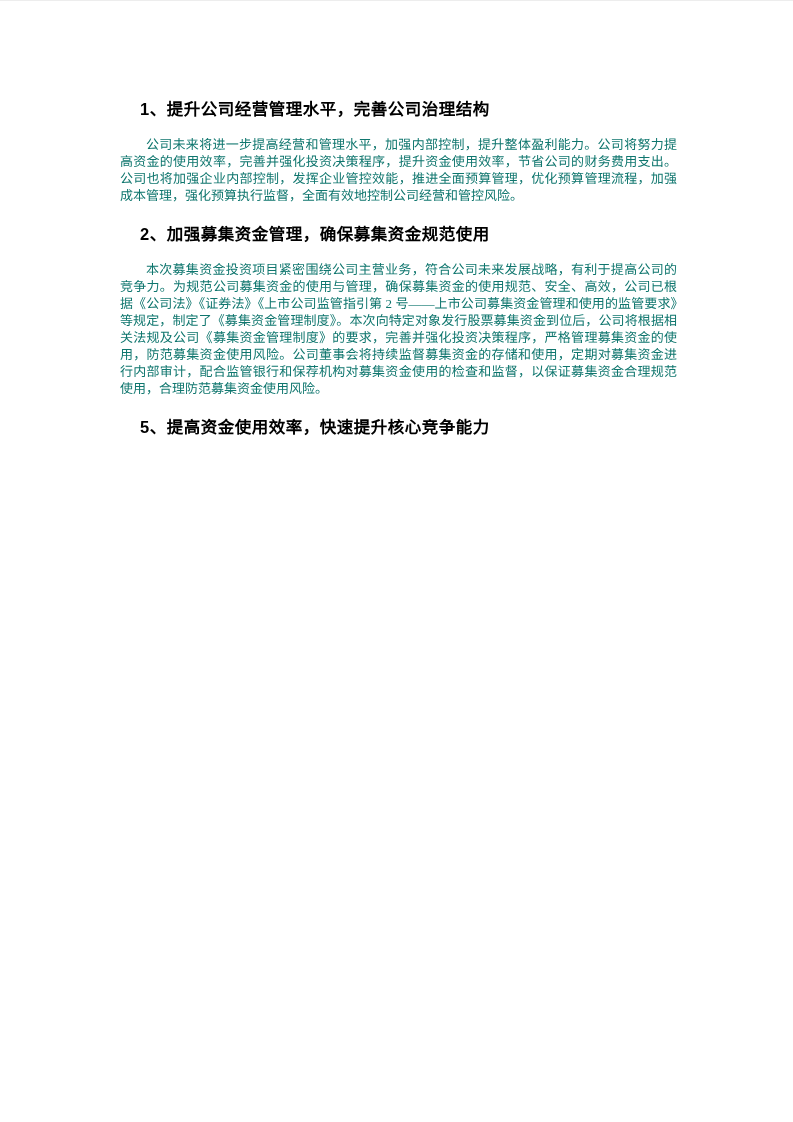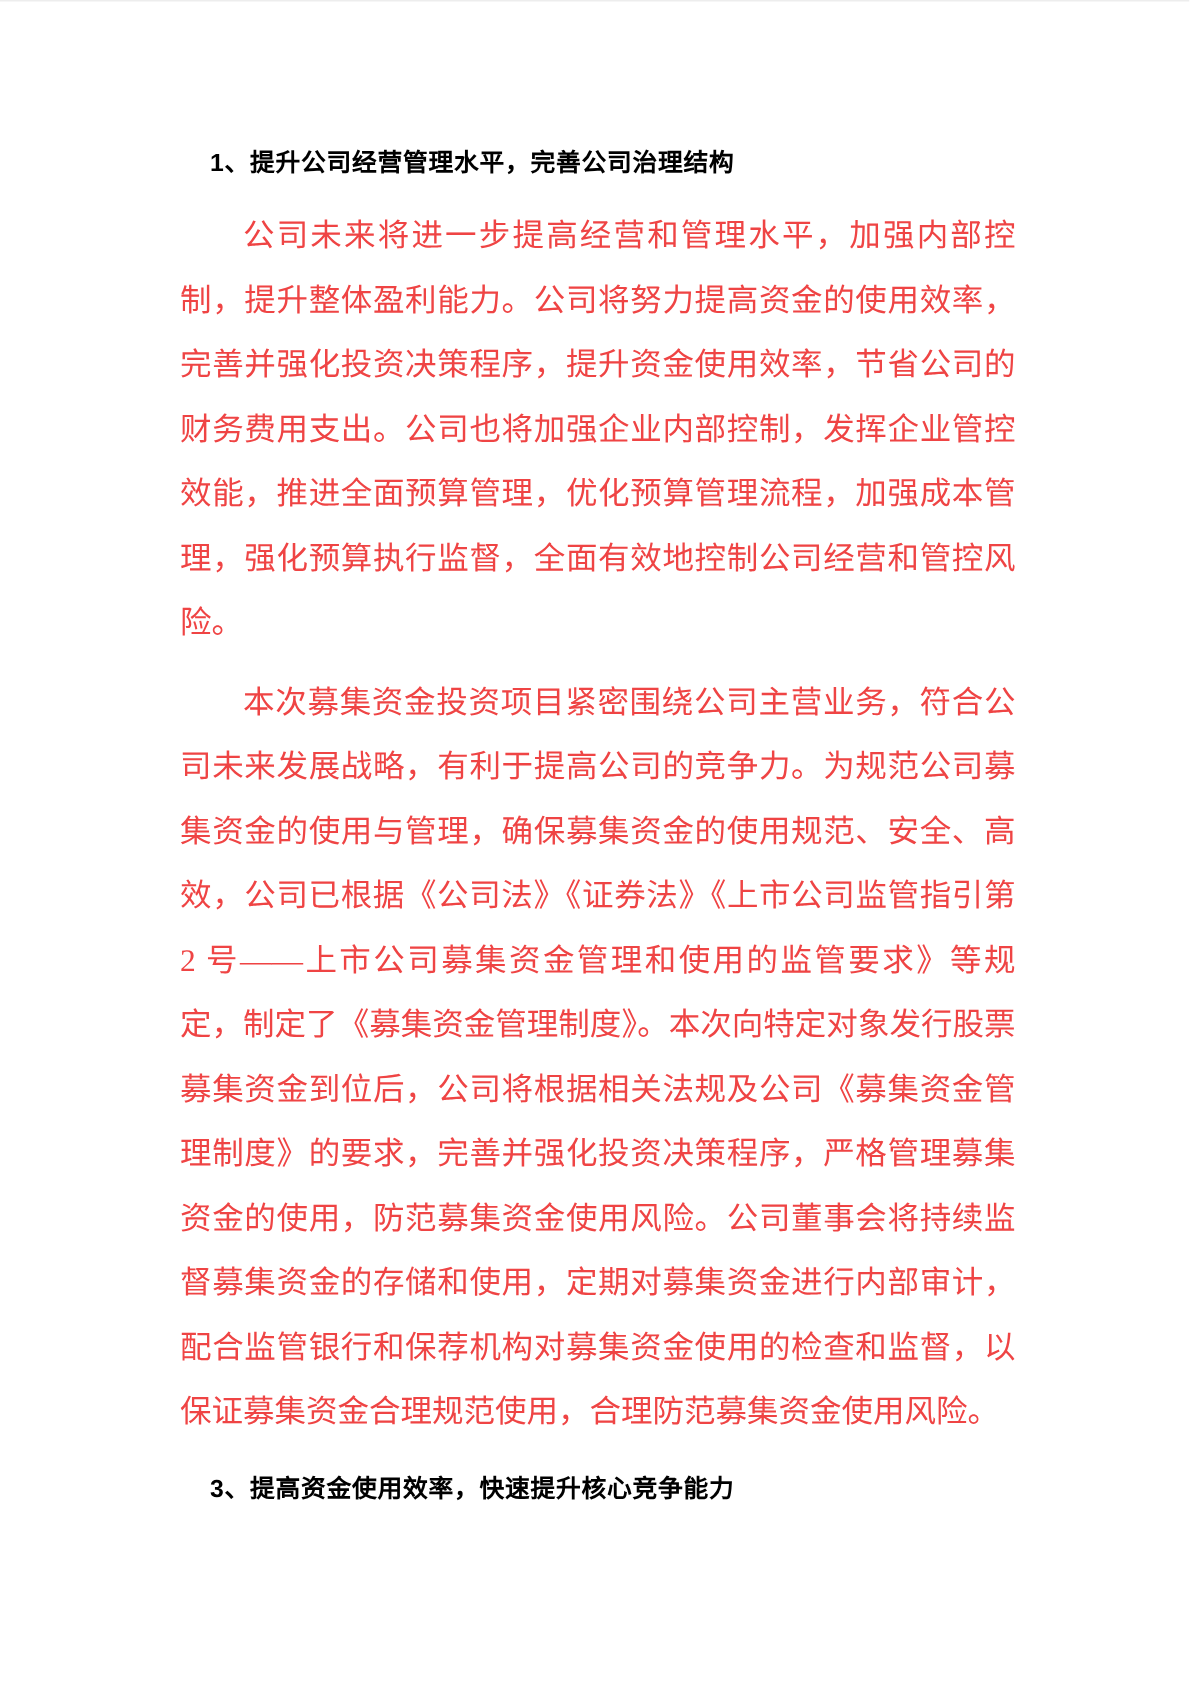--- a/index.html
+++ b/index.html
@@ -28,36 +28,37 @@
     font-size: 16.5px;
     font-weight: 700;
     line-height: 25px;
     letter-spacing: 0.5px;
     color: #000000;
     margin: 18px 0 14px 0;
     padding-left: 20px;
   }
   .sec-heading:first-child { margin-top: 0; }
   .body-para {
-    font-size: 21px;
-    line-height: 43px;
+    font-size: 13px;
+    line-height: 17px;
     text-align: justify;
     text-indent: 2em;
-    color: #ef4444;
+    color: #0f766e;
     margin: 0 0 10px 0;
     word-break: break-all;
   }
 </style>
 </head>
 <body>
 
 <div class="page">
   <div class="content">
 
     <div class="sec-heading">1、提升公司经营管理水平，完善公司治理结构</div>
     <p class="body-para">公司未来将进一步提高经营和管理水平，加强内部控制，提升整体盈利能力。公司将努力提高资金的使用效率，完善并强化投资决策程序，提升资金使用效率，节省公司的财务费用支出。公司也将加强企业内部控制，发挥企业管控效能，推进全面预算管理，优化预算管理流程，加强成本管理，强化预算执行监督，全面有效地控制公司经营和管控风险。</p>
 
+    <div class="sec-heading">2、加强募集资金管理，确保募集资金规范使用</div>
     <p class="body-para">本次募集资金投资项目紧密围绕公司主营业务，符合公司未来发展战略，有利于提高公司的竞争力。为规范公司募集资金的使用与管理，确保募集资金的使用规范、安全、高效，公司已根据《公司法》《证券法》《上市公司监管指引第 2 号——上市公司募集资金管理和使用的监管要求》等规定，制定了《募集资金管理制度》。本次向特定对象发行股票募集资金到位后，公司将根据相关法规及公司《募集资金管理制度》的要求，完善并强化投资决策程序，严格管理募集资金的使用，防范募集资金使用风险。公司董事会将持续监督募集资金的存储和使用，定期对募集资金进行内部审计，配合监管银行和保荐机构对募集资金使用的检查和监督，以保证募集资金合理规范使用，合理防范募集资金使用风险。</p>
 
-    <div class="sec-heading">3、提高资金使用效率，快速提升核心竞争能力</div>
+    <div class="sec-heading">5、提高资金使用效率，快速提升核心竞争能力</div>
 
   </div>
 </div>
 
 </body></html>

